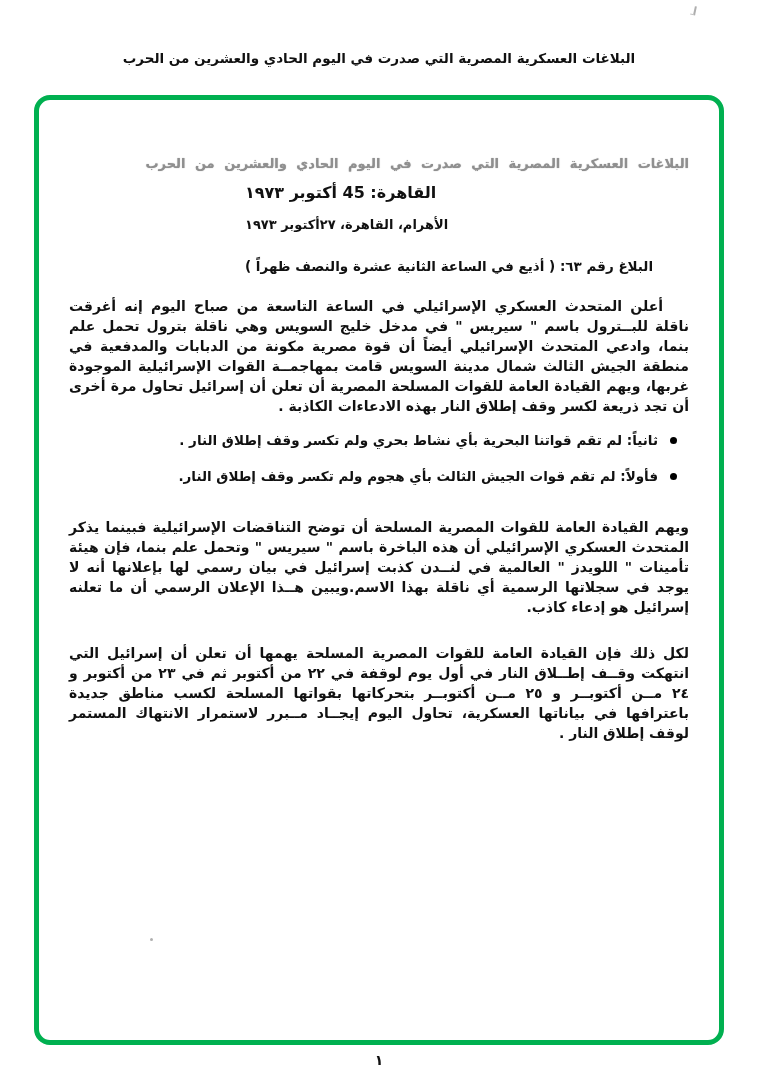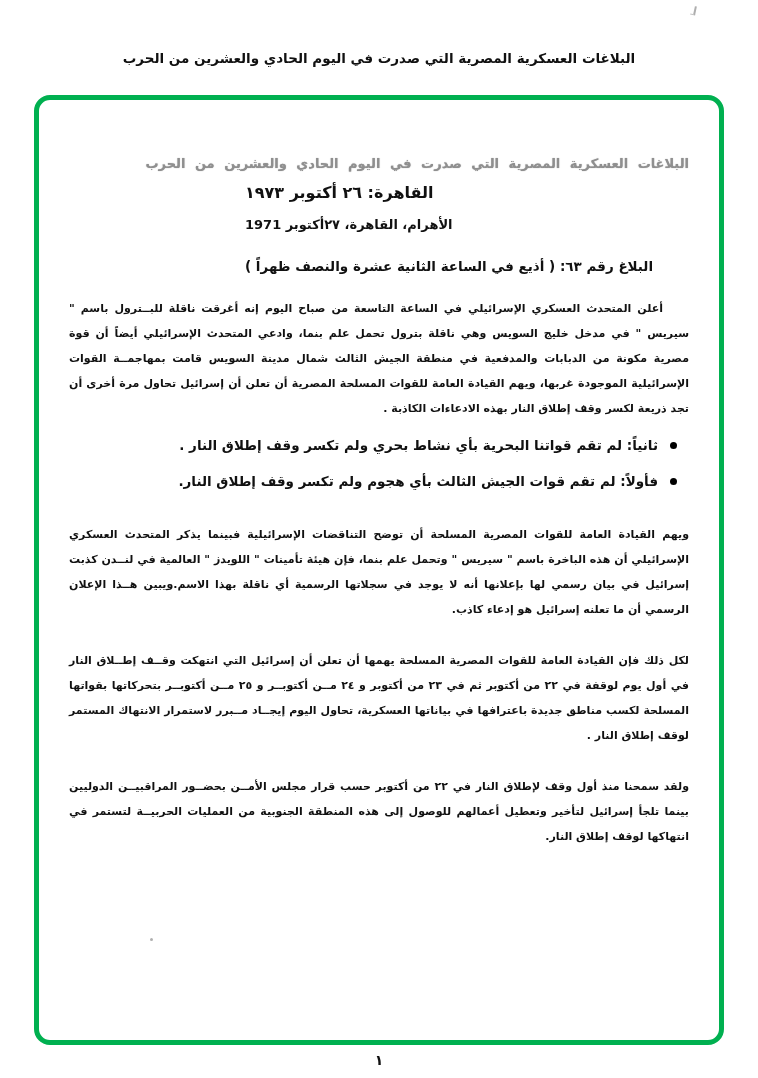--- a/index.html
+++ b/index.html
@@ -44,22 +44,22 @@
     margin-bottom: 12px;
     white-space: nowrap;
   }
 
   .byline-block { text-align: left; padding-left: 176px; }
   .dateline { font-size: 16px; font-weight: bold; margin-bottom: 15px; }
   .source-line { font-size: 13px; font-weight: bold; margin-bottom: 26px; }
   .bulletin-heading { font-size: 13.5px; font-weight: bold; margin-bottom: 22px; }
 
   .para {
-    font-size: 11px; font-weight: bold;
-    line-height: 25px;
+    font-size: 14px; font-weight: bold;
+    line-height: 20px;
     text-align: justify;
   }
   .para.intro { text-indent: 26px; margin-bottom: 12px; }
 
   .bullets { list-style: none; padding-right: 12px; margin: 0 0 28px 0; }
   .bullet { display: flex; gap: 12px; align-items: flex-start; margin-bottom: 11px; }
   .dot {
     flex: 0 0 auto;
     width: 7px; height: 7px; border-radius: 50%;
     background: #000; margin-top: 9px;
@@ -90,43 +90,42 @@
 
   <div class="corner-speck"></div>
 
   <div class="outer-title">البلاغات العسكرية المصرية التي صدرت في اليوم الحادي والعشرين من الحرب</div>
 
   <div class="frame">
 
     <div class="scanned-title">البلاغات العسكرية المصرية التي صدرت في اليوم الحادي والعشرين من الحرب</div>
 
     <div class="byline-block">
-      <div class="dateline">القاهرة: ٢٦ أكتوبر ١٩٧٣</div>
-      <div class="source-line">الأهرام، القاهرة، ٢٧أكتوبر 1971</div>
+      <div class="dateline">القاهرة: 45 أكتوبر ١٩٧٣</div>
+      <div class="source-line">الأهرام، القاهرة، ٢٧أكتوبر ١٩٧٣</div>
       <div class="bulletin-heading">البلاغ رقم ٦٣: ( أذيع في الساعة الثانية عشرة والنصف ظهراً )</div>
     </div>
 
     <p class="para intro">أعلن المتحدث العسكري الإسرائيلي في الساعة التاسعة من صباح اليوم إنه أغرقت ناقلة للبــترول باسم " سيريس " في مدخل خليج السويس وهي ناقلة بترول تحمل علم بنما، وادعي المتحدث الإسرائيلي أيضاً أن قوة مصرية مكونة من الدبابات والمدفعية في منطقة الجيش الثالث شمال مدينة السويس قامت بمهاجمــة القوات الإسرائيلية الموجودة غربها، ويهم القيادة العامة للقوات المسلحة المصرية أن تعلن أن إسرائيل تحاول مرة أخرى أن تجد ذريعة لكسر وقف إطلاق النار بهذه الادعاءات الكاذبة .</p>
 
     <ul class="bullets">
       <li class="bullet">
         <span class="dot"></span>
         <span class="bullet-text">ثانياً: لم تقم قواتنا البحرية بأي نشاط بحري ولم تكسر وقف إطلاق النار .</span>
       </li>
       <li class="bullet">
         <span class="dot"></span>
         <span class="bullet-text">فأولاً: لم تقم قوات الجيش الثالث بأي هجوم ولم تكسر وقف إطلاق النار.</span>
       </li>
     </ul>
 
     <p class="para closing">ويهم القيادة العامة للقوات المصرية المسلحة أن توضح التناقضات الإسرائيلية فبينما يذكر المتحدث العسكري الإسرائيلي أن هذه الباخرة باسم " سيريس " وتحمل علم بنما، فإن هيئة تأمينات " اللويدز " العالمية في لنــدن كذبت إسرائيل في بيان رسمي لها بإعلانها أنه لا يوجد في سجلاتها الرسمية أي ناقلة بهذا الاسم.ويبين هــذا الإعلان الرسمي أن ما تعلنه إسرائيل هو إدعاء كاذب.</p>
 
     <p class="para closing">لكل ذلك فإن القيادة العامة للقوات المصرية المسلحة يهمها أن تعلن أن إسرائيل التي انتهكت وقــف إطــلاق النار في أول يوم لوقفة في ٢٢ من أكتوبر ثم في ٢٣ من أكتوبر و ٢٤ مــن أكتوبــر و ٢٥ مــن أكتوبــر بتحركاتها بقواتها المسلحة لكسب مناطق جديدة باعترافها في بياناتها العسكرية، تحاول اليوم إيجــاد مــبرر لاستمرار الانتهاك المستمر لوقف إطلاق النار .</p>
 
-    <p class="para closing">ولقد سمحنا منذ أول وقف لإطلاق النار في ٢٢ من أكتوبر حسب قرار مجلس الأمــن بحضــور المراقبيــن الدوليين بينما تلجأ إسرائيل لتأخير وتعطيل أعمالهم للوصول إلى هذه المنطقة الجنوبية من العمليات الحربيــة لتستمر في انتهاكها لوقف إطلاق النار.</p>
 
   </div>
 
   <div class="mid-speck"></div>
 
   <div class="page-number">١</div>
 
 </div>
 
 </body></html>

